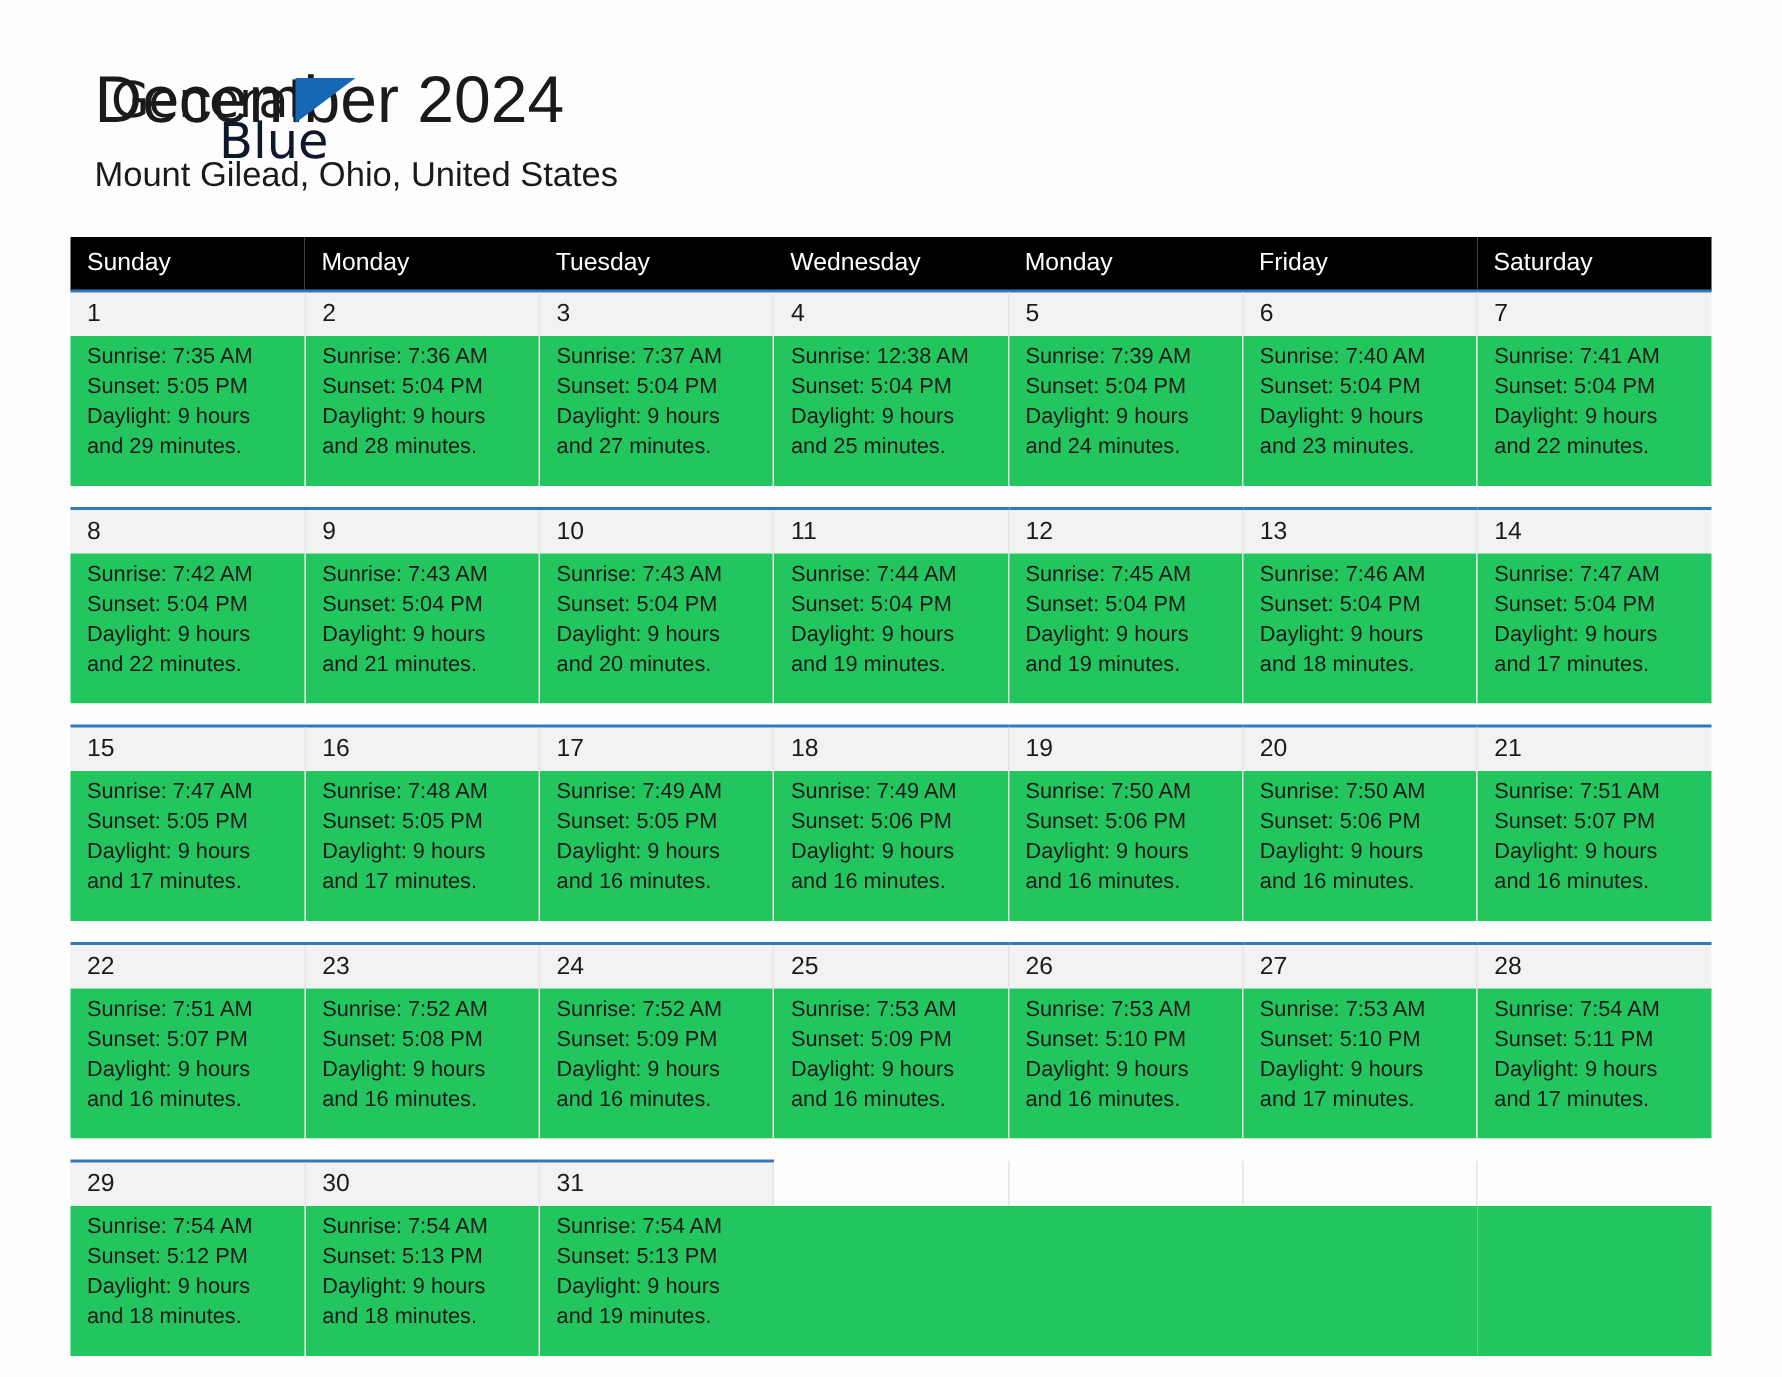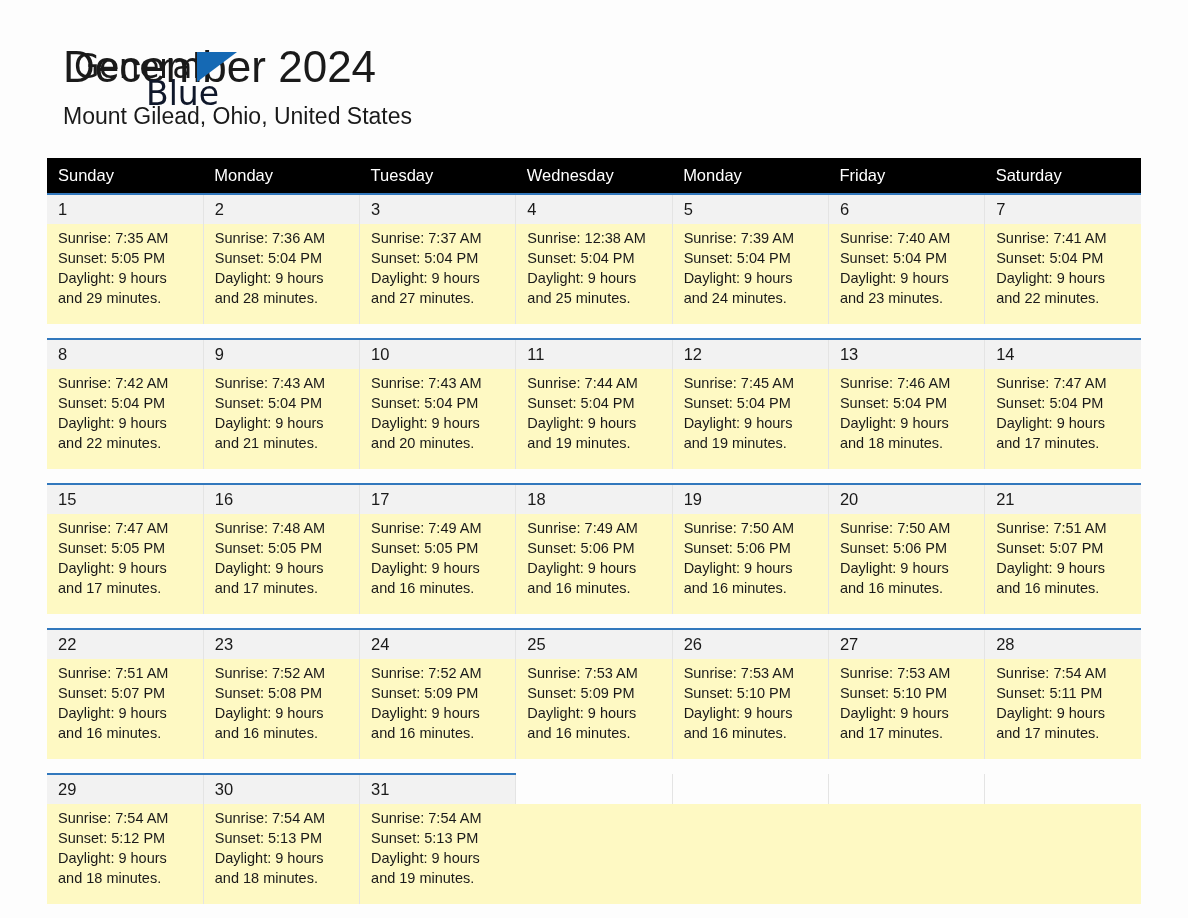--- a/index.html
+++ b/index.html
@@ -122,21 +122,21 @@
   }
   .daterow td:first-child { border-left: none; }
   .daterow td.empty {
     background: #fdfdfd;
     border-top: none;
   }
   .inforow td {
     border-left: 1px solid #e4e4e4;
     padding: 4px 6px 10px 11px;
     vertical-align: top;
-    background: #fef9c3;
+    background: #22c55e;
     height: 86px;
   }
   .inforow td:first-child { border-left: none; }
   .inforow td.empty { border-left: none; }
   .info-line {
     font-size: 14.5px;
     line-height: 20px;
     color: #1a1a1a;
     white-space: nowrap;
   }

